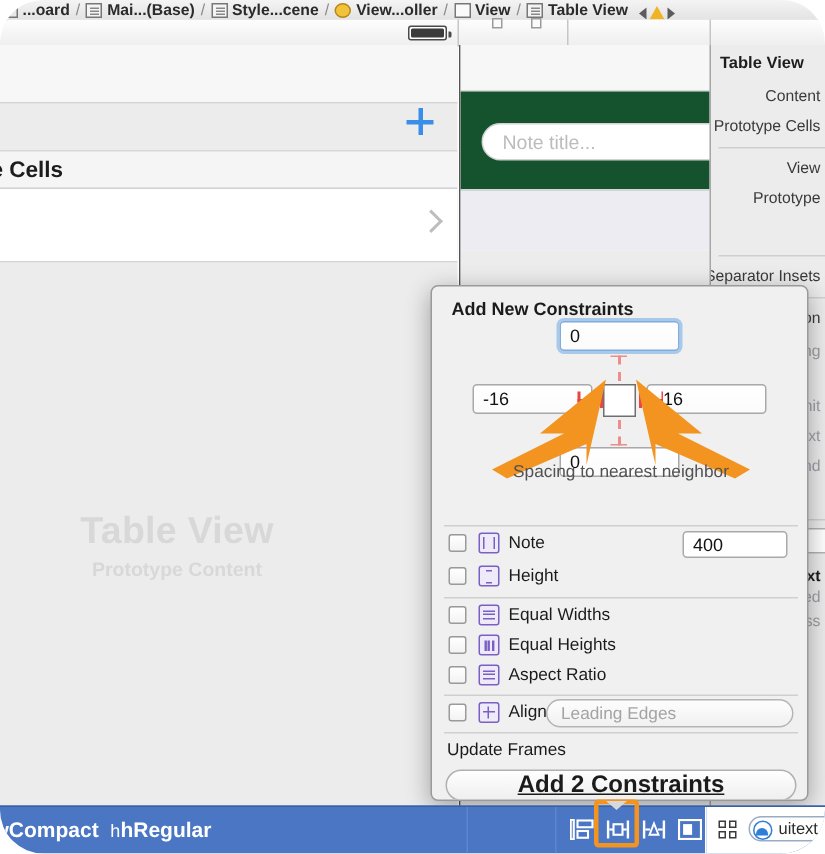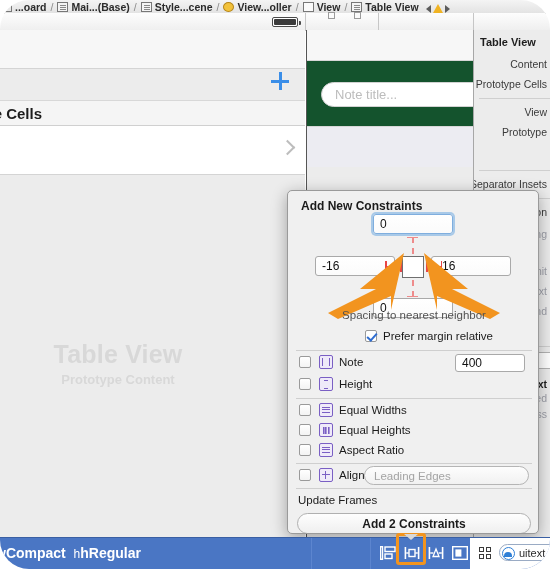--- a/index.html
+++ b/index.html
@@ -505,23 +505,24 @@
     position: absolute;
     left: 9px; top: 306px;
     width: 234px; height: 21px;
     border: 1px solid #b0b0b0;
     border-radius: 11px;
     background: linear-gradient(to bottom, #fefefe, #efefef);
     box-sizing: border-box;
     display: flex;
     align-items: center;
     justify-content: center;
-    font-size: 12px;
+    font-size: 16px;
     font-weight: bold;
     color: #1b1b1b;
+    text-decoration: underline;
   }
   .update-label {
     position: absolute;
     left: 10px; top: 277px;
     font-size: 11.5px;
     color: #1b1b1b;
   }
 
   
   .statusbar {
@@ -754,24 +755,20 @@
     <div class="red-cap" style="left:138px"></div>
     <div class="red-cap" style="left:152.5px"></div>
 
     <svg class="arrow-svg" viewBox="0 0 252 344">
       <polygon points="118,62 74,98 90,98 42,122 52,128 105,105 105,119" fill="#F2941F" transform="translate(-2,0)"></polygon>
       <polygon points="134,62 178,98 162,98 210,122 200,128 147,105 147,119" fill="#F2941F" transform="translate(2,0)"></polygon>
     </svg>
 
     <div class="hint">Spacing to nearest neighbor</div>
 
-    <div class="chk-row" style="left:77px;top:139px">
-      <span class="chk on"></span>
-      <span class="chk-label">Prefer margin relative</span>
-    </div>
 
     <div class="pop-hr" style="top:159px"></div>
 
     <div class="chk-row" style="left:11px;top:164px">
       <span class="chk"></span>
       <span class="cico h" style="margin-left:8px"></span>
       <span class="chk-label">Note</span>
     </div>
     <div class="numfield" style="left:167px;top:163px">400</div>
 

